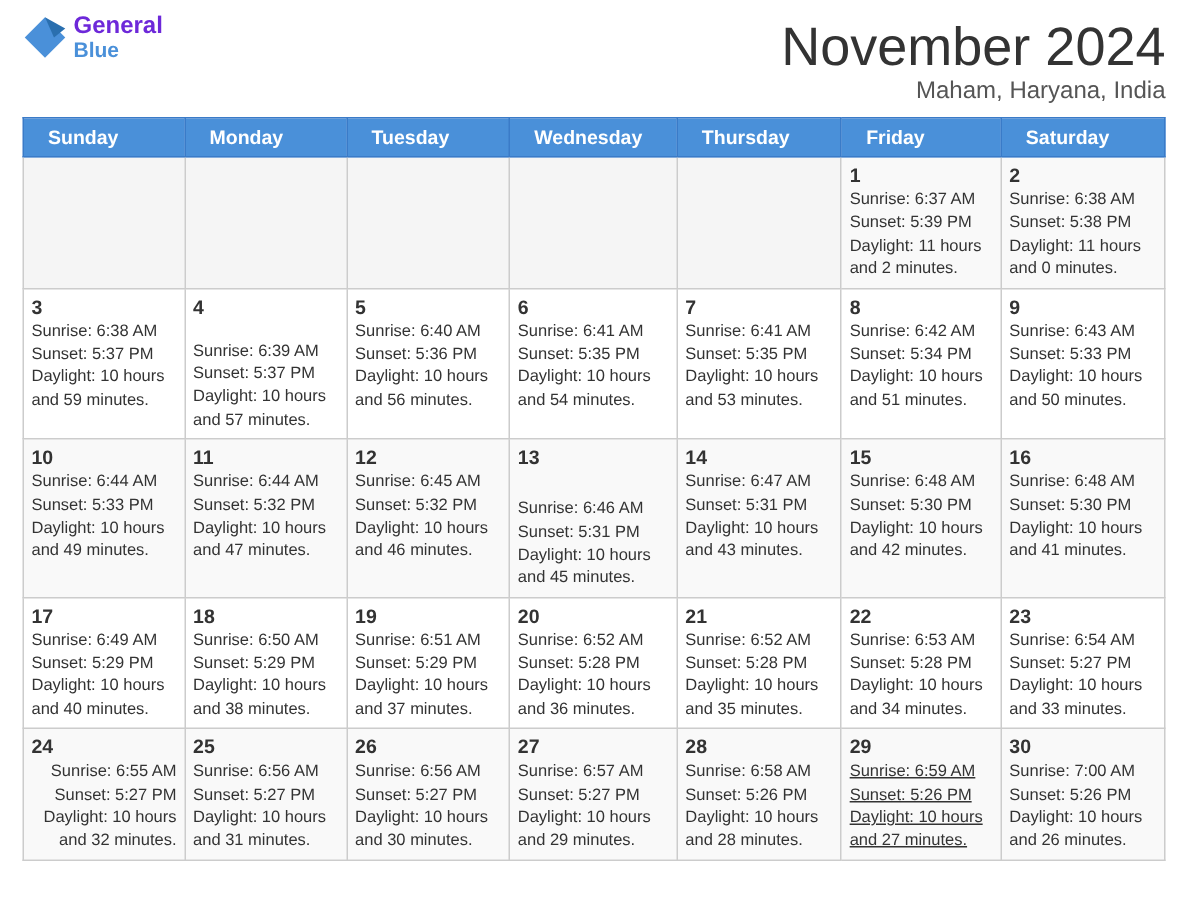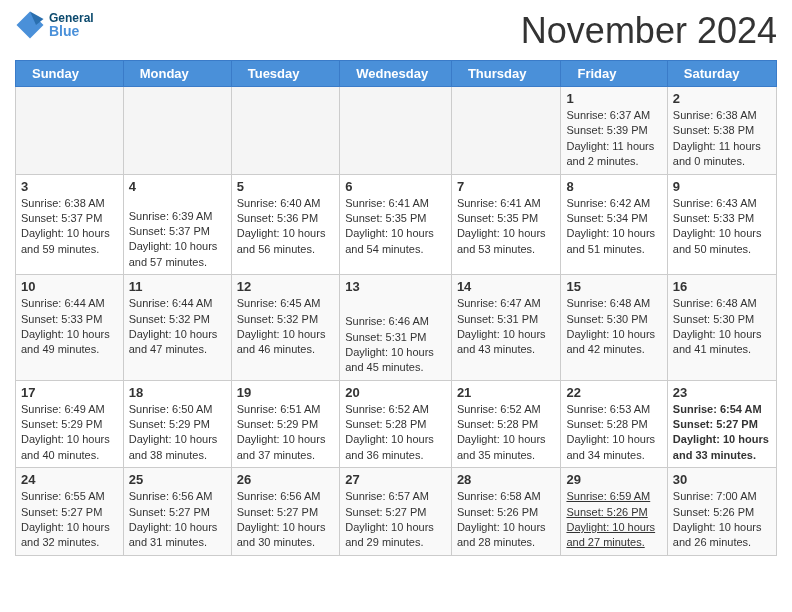--- a/index.html
+++ b/index.html
@@ -25,23 +25,23 @@
       display: flex;
       align-items: center;
       gap: 4px;
     }
     .logo-text {
       display: flex;
       flex-direction: column;
       line-height: 1;
     }
     .logo-general {
-      font-size: 12px;
+      font-size: 16px;
       font-weight: bold;
-      color: #0c4a6e;
+      color: #6d28d9;
     }
     .logo-blue {
       font-size: 14px;
       font-weight: bold;
       color: #4a90d9;
     }
     .logo-icon {
       width: 30px;
       height: 30px;
     }
@@ -113,20 +113,21 @@
         <polygon points="20,2 38,20 20,38 2,20" fill="#4a90d9"></polygon>
         <polygon points="20,2 38,12 28,20 20,2" fill="#2a6faf"></polygon>
       </svg>
       <div class="logo-text">
         <span class="logo-general">General</span>
         <span class="logo-blue">Blue</span>
       </div>
     </div>
     <div class="title-block">
       <div class="month-title">November 2024</div>
+      <div class="location-title">Maham, Haryana, India</div>
     </div>
   </div>
 
   <table class="calendar">
     <thead>
       <tr>
       <th>Sunday</th>
           <th>Monday</th>
           <th>Tuesday</th>
           <th>Wednesday</th>
@@ -275,29 +276,29 @@
 Daylight: 10 hours and 35 minutes.</div>
           </td>
           <td>
             <span class="day-num">22</span>
             <div class="day-info" style="white-space: pre-line;">Sunrise: 6:53 AM
 Sunset: 5:28 PM
 Daylight: 10 hours and 34 minutes.</div>
           </td>
           <td>
             <span class="day-num">23</span>
-            <div class="day-info" style="white-space: pre-line; font-weight: bold;">Sunrise: 6:54 AM
+            <div class="day-info" style="white-space: pre-line;">Sunrise: 6:54 AM
 Sunset: 5:27 PM
 Daylight: 10 hours and 33 minutes.</div>
           </td>
         </tr>
         <tr>
           <td>
             <span class="day-num">24</span>
-            <div class="day-info" style="white-space: pre-line;">Sunrise: 6:55 AM
+            <div class="day-info" style="white-space: pre-line; text-align: right;">Sunrise: 6:55 AM
 Sunset: 5:27 PM
 Daylight: 10 hours and 32 minutes.</div>
           </td>
           <td>
             <span class="day-num">25</span>
             <div class="day-info" style="white-space: pre-line;">Sunrise: 6:56 AM
 Sunset: 5:27 PM
 Daylight: 10 hours and 31 minutes.</div>
           </td>
           <td>

